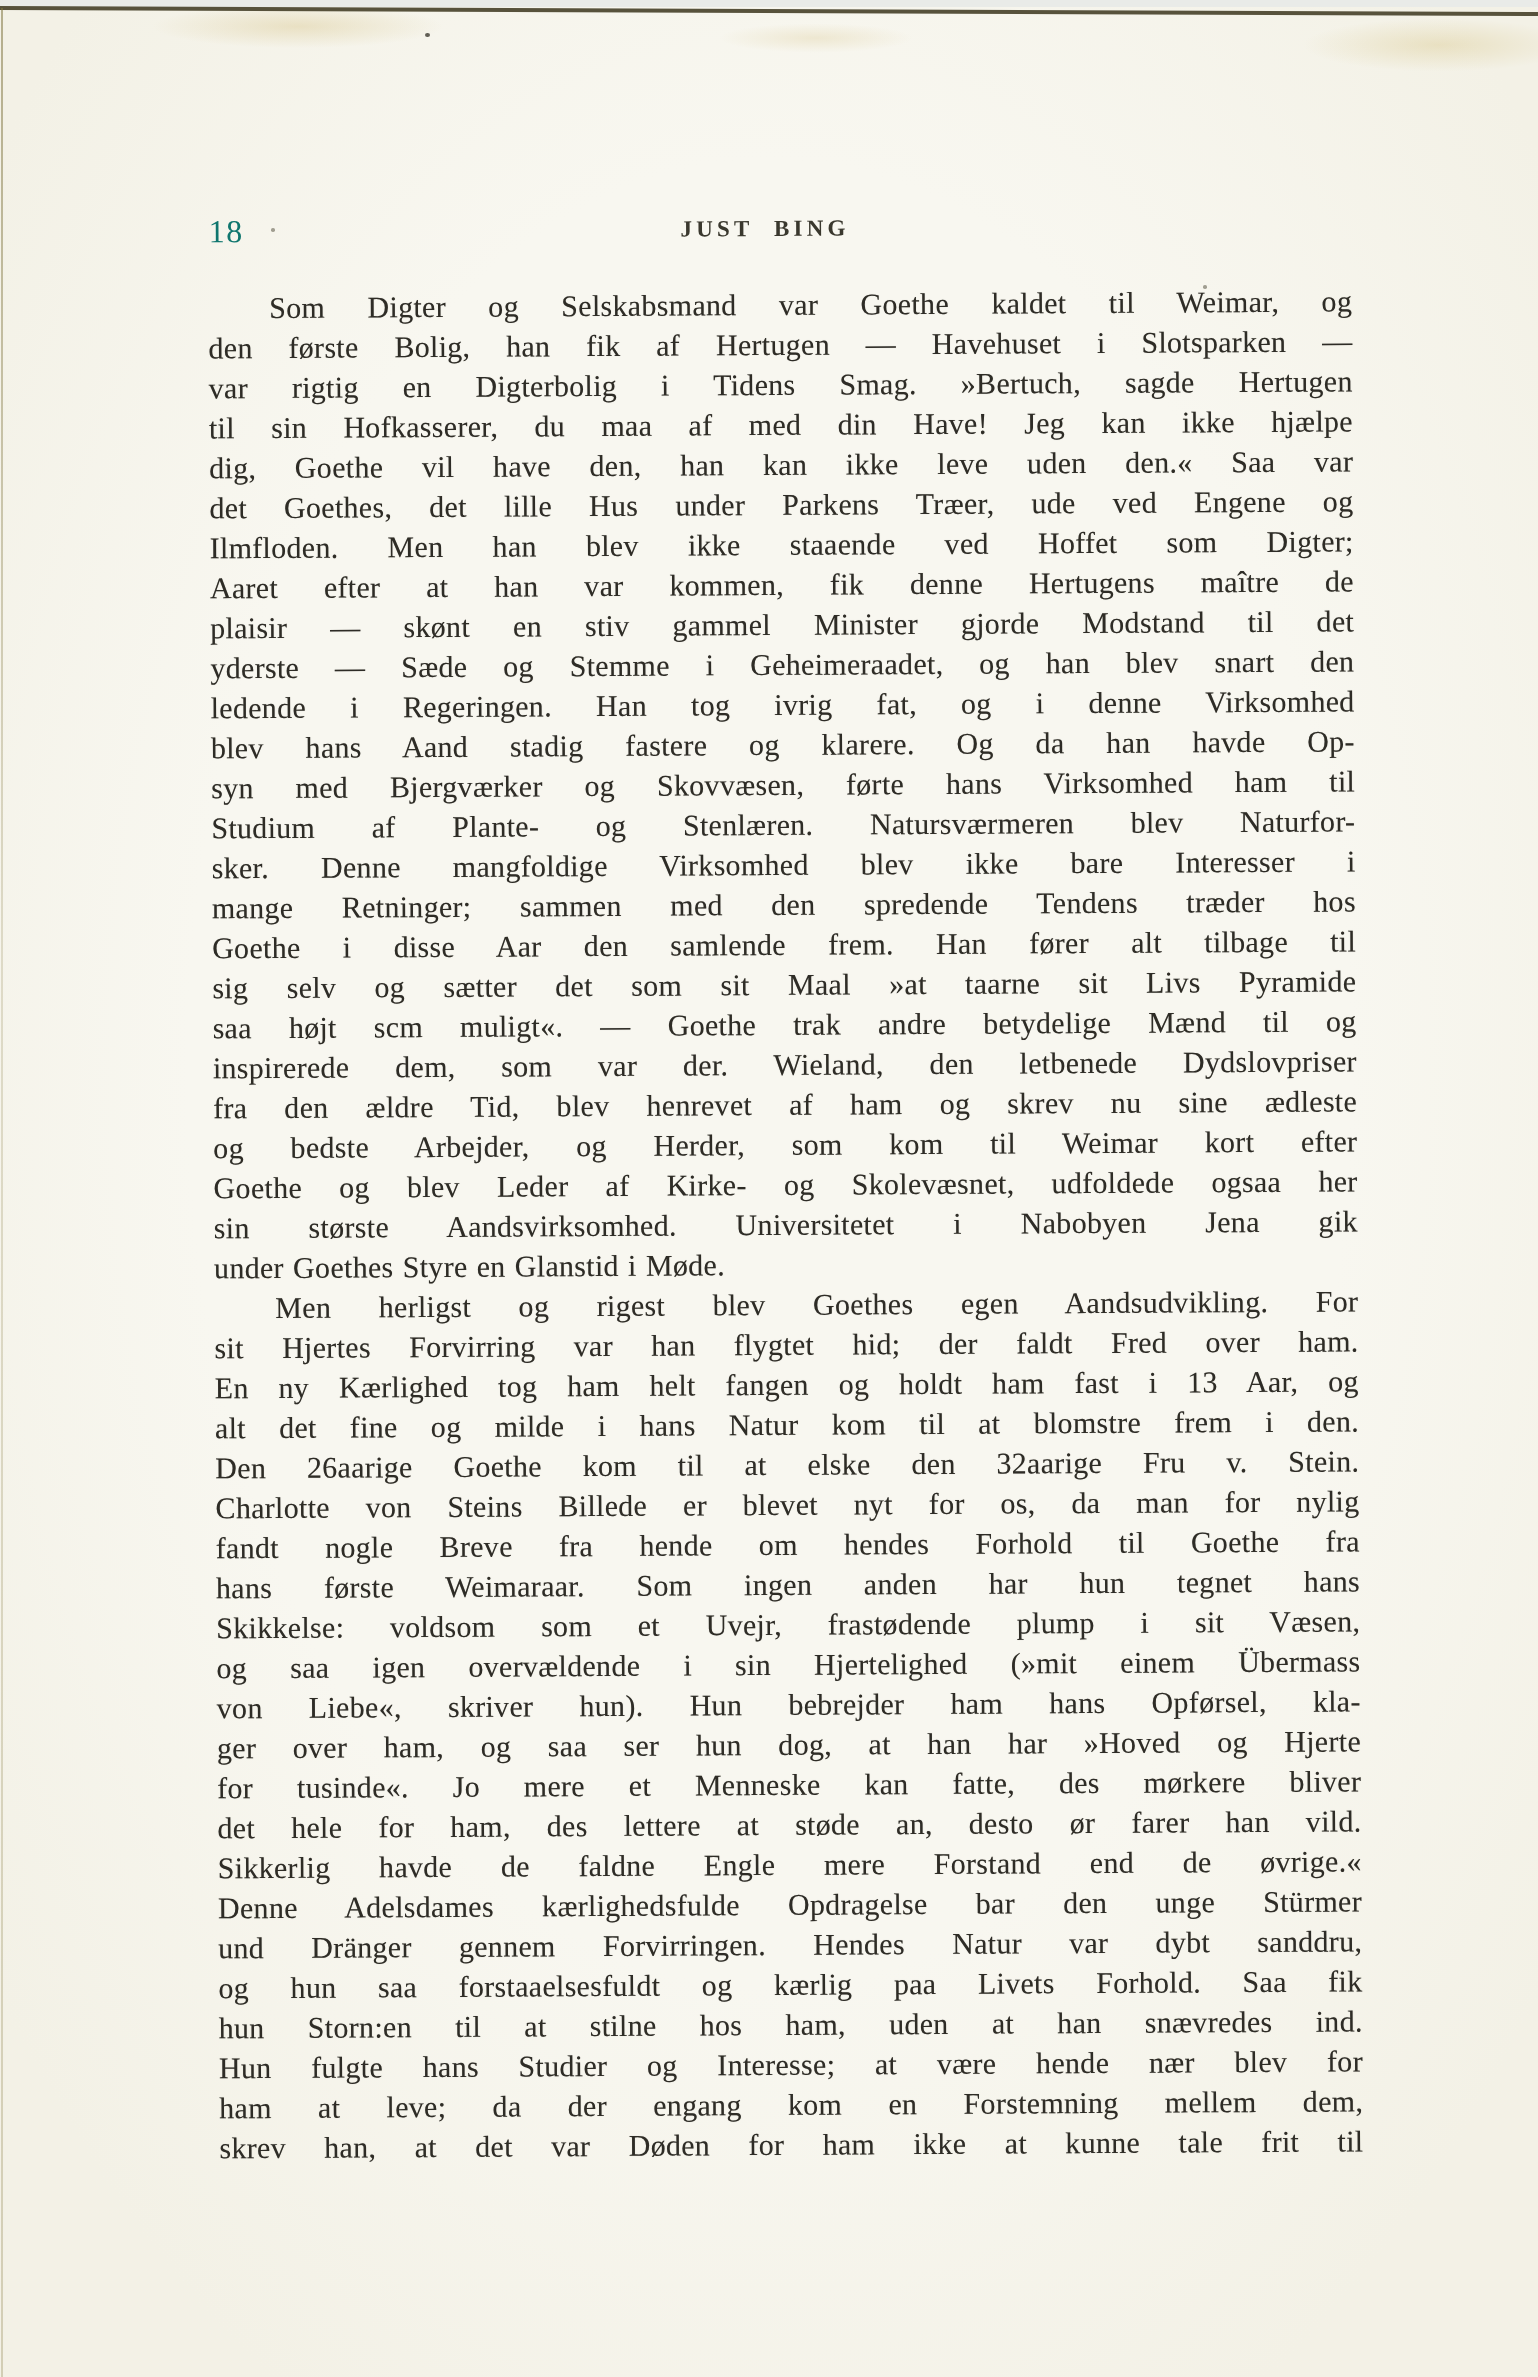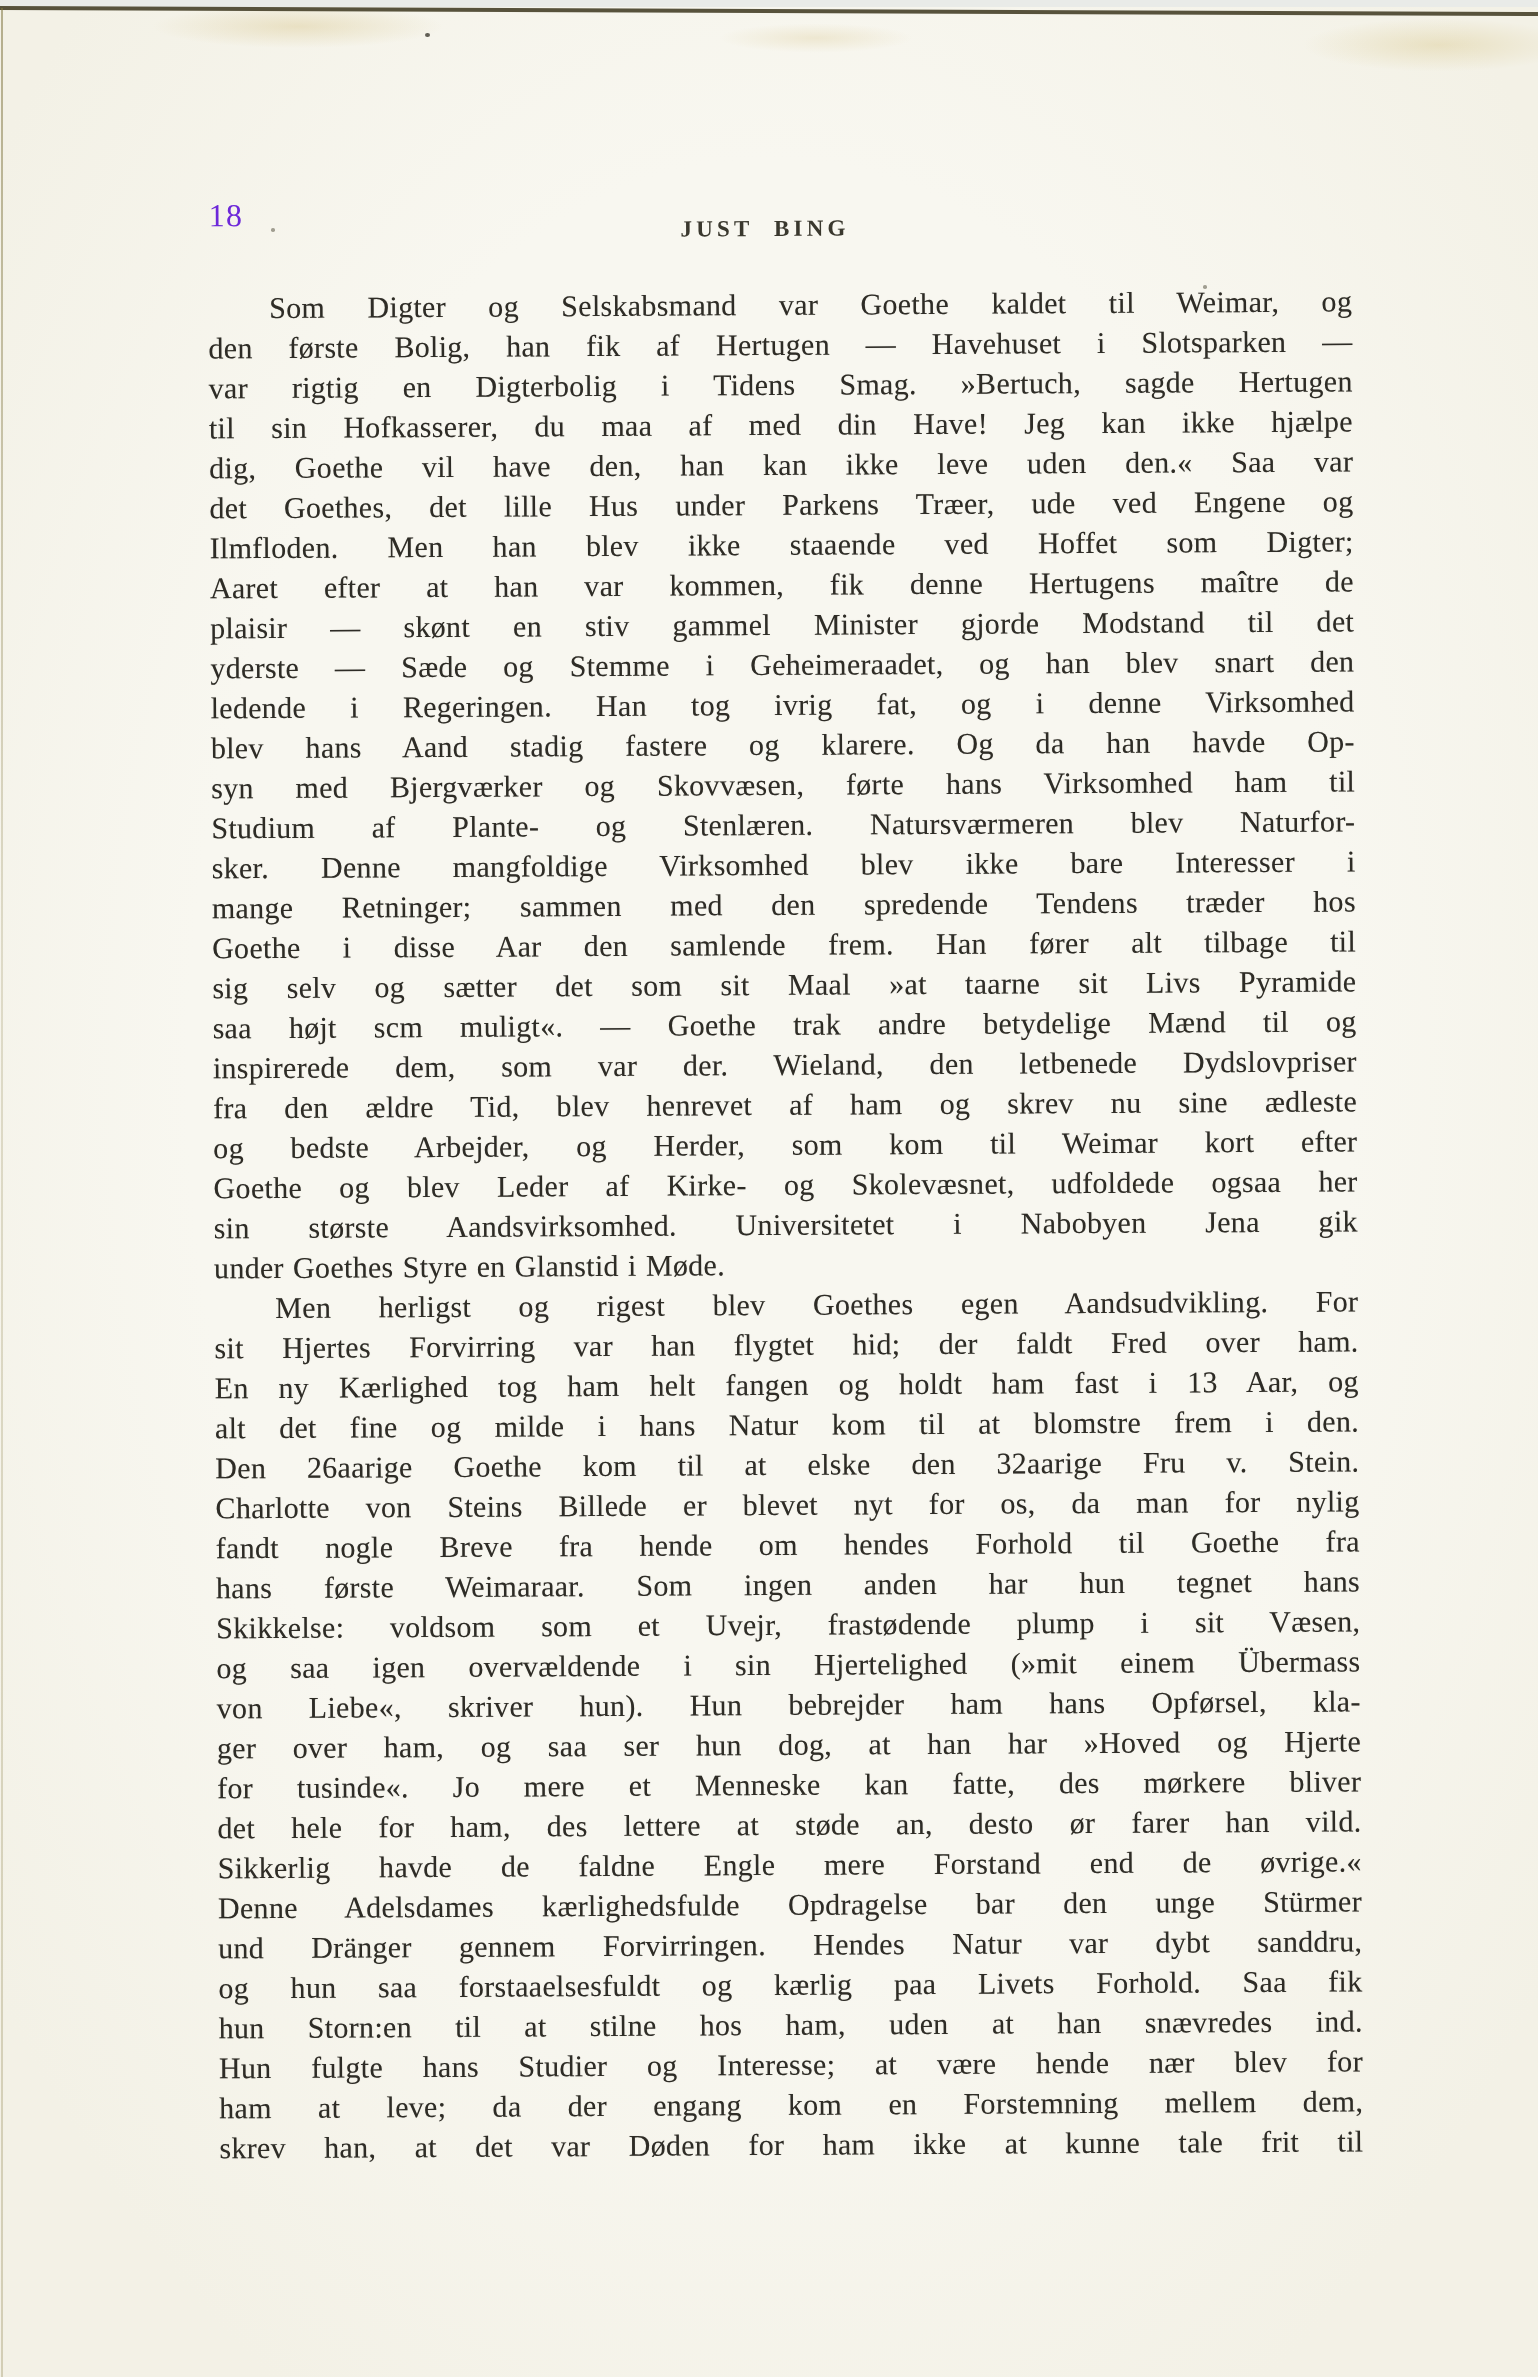--- a/index.html
+++ b/index.html
@@ -37,24 +37,24 @@
   .speck.dot{width:3.5px;height:3.5px;background:rgba(90,86,70,.55);}
 
   
   .print{
     position:absolute;left:0;top:0;width:1539px;height:2377px;
     transform:rotate(-0.35deg);
     transform-origin:761px 277px;
     color:#2e2c26;
   }
   .page-number{
-    position:absolute;left:209px;top:196px;
+    position:absolute;left:209px;top:212px;
     font-size:32px;line-height:33px;
     letter-spacing:1.4px;
-    color:#6d28d9;
+    color:#0f766e;
   }
   .running-header{
     position:absolute;left:0;top:216px;width:1539px;
     text-align:center;
     transform:translateX(-4.2px);
     font-size:23px;line-height:25px;
     font-weight:bold;
     letter-spacing:4.2px;
     word-spacing:11px;
     color:#3a382e;

